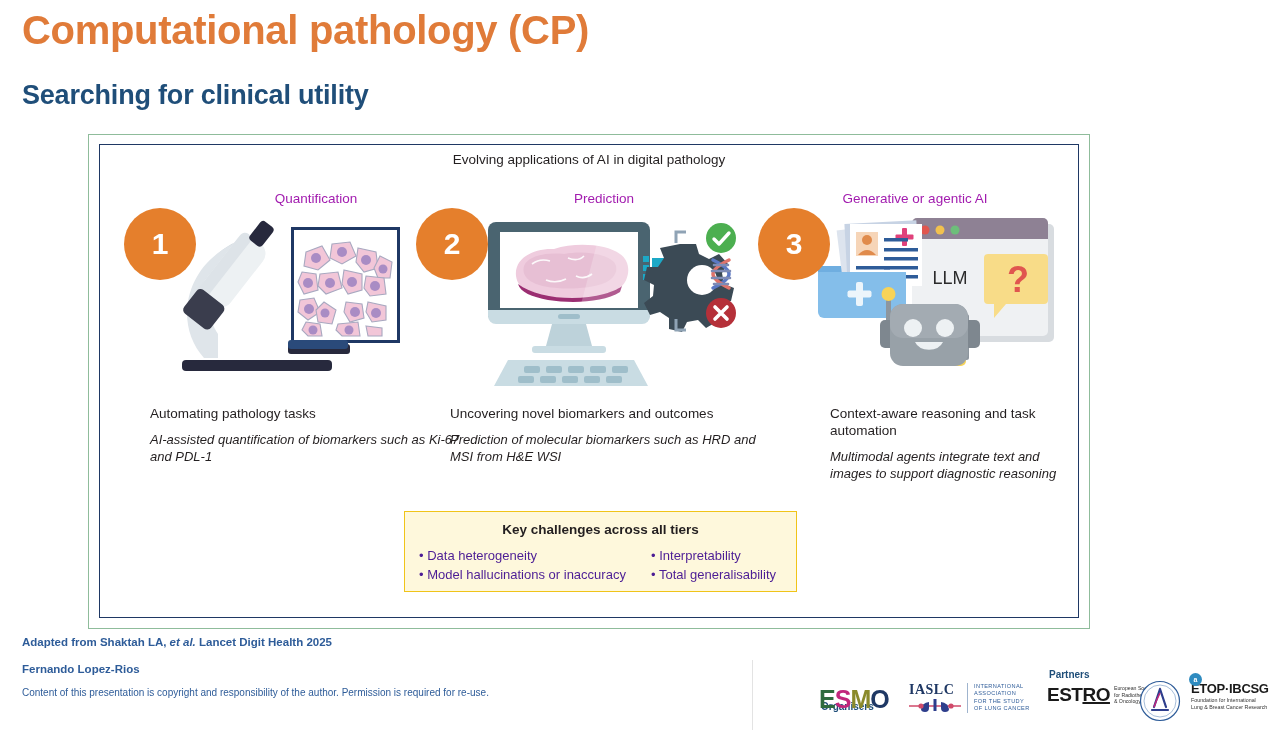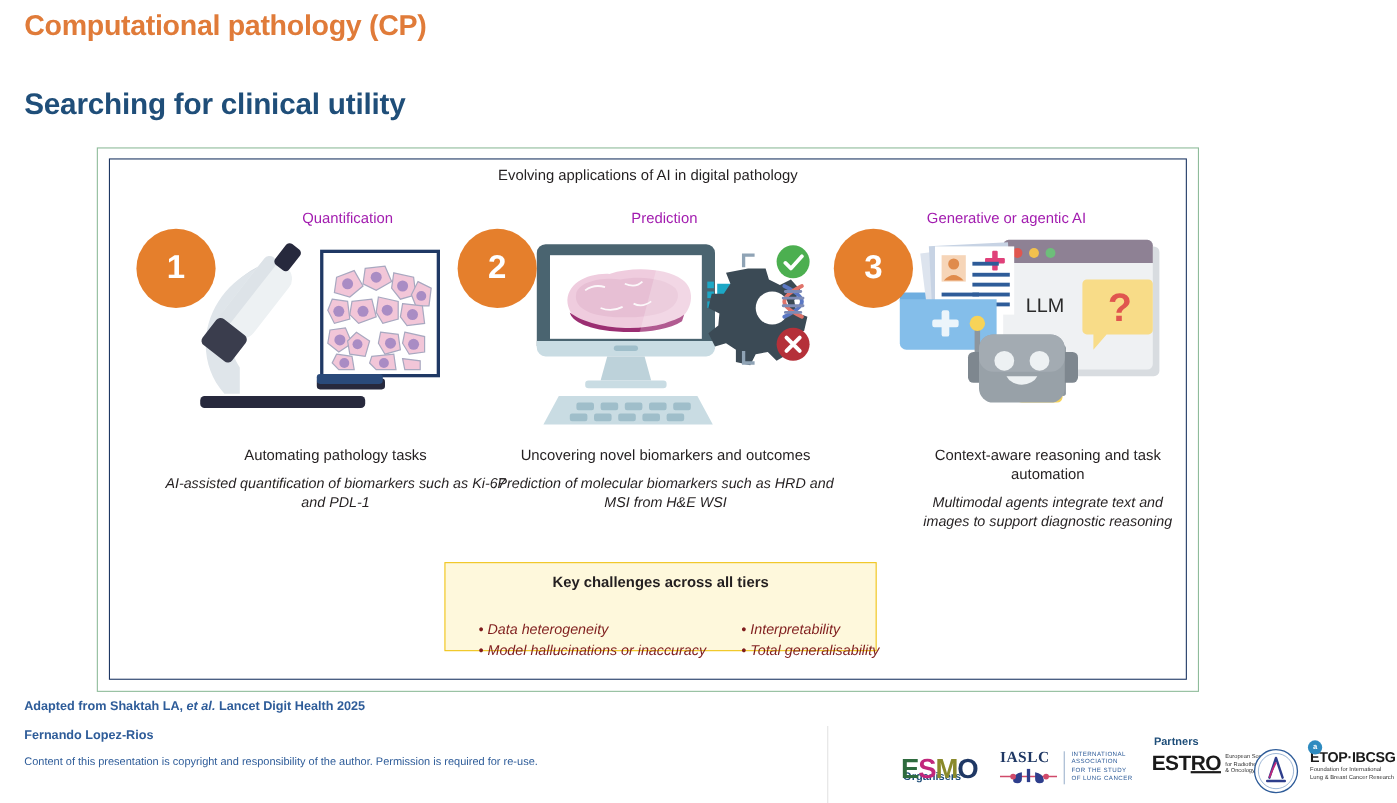--- a/index.html
+++ b/index.html
@@ -6,21 +6,21 @@
   body{
     width:1270px;height:730px;background:#ffffff;
     font-family:"Liberation Sans",sans-serif;
     position:relative;overflow:hidden;
   }
   .slide{position:absolute;inset:0;}
 
   
   .title{
     position:absolute;left:22px;top:8px;
-    font-size:26px;font-weight:bold;color:#E07B39;
+    font-size:40px;font-weight:bold;color:#E07B39;
     letter-spacing:-0.3px;white-space:nowrap;
   }
   .subtitle{
     position:absolute;left:22px;top:80px;
     font-size:27px;font-weight:bold;color:#1F4E79;
     letter-spacing:-0.2px;white-space:nowrap;
   }
 
   
   .frame-outer{
@@ -60,21 +60,21 @@
   .badge-1{left:124px;top:208px;}
   .badge-2{left:416px;top:208px;}
   .badge-3{left:758px;top:208px;}
 
   .art{position:absolute;}
   .art-1{left:160px;top:218px;width:250px;height:170px;}
   .art-2{left:480px;top:218px;width:260px;height:180px;}
   .art-3{left:812px;top:210px;width:250px;height:185px;}
 
   .cap{
-    position:absolute;text-align:center;color:#231F20;
+    position:absolute;text-align:left;color:#231F20;
   }
   .cap-title{font-size:13.5px;line-height:17px;}
   .cap-sub{font-size:13px;font-style:italic;line-height:17px;margin-top:9px;}
   .cap-1{left:150px;top:405px;width:310px;}
   .cap-2{left:450px;top:405px;width:310px;}
   .cap-3{left:830px;top:405px;width:245px;}
 
   
   .challenge-box{
     position:absolute;left:404px;top:511px;width:393px;height:81px;
@@ -82,21 +82,21 @@
   }
   .challenge-title{
     text-align:center;font-size:13.5px;color:#231F20;
     margin-top:10px;
     font-weight:bold;
   }
   .challenge-cols{
     display:flex;margin-top:9px;padding:0 14px;
   }
   .challenge-cols ul{
-    list-style:none;margin:16px;padding:0;font-size:13px;color:#7f1d1d;font-style:italic;
+    list-style:none;margin:0;padding:0;font-size:13px;color:#4c1d95;
   }
   .challenge-cols li{line-height:19px;white-space:nowrap;}
   .challenge-cols li:before{content:"• ";}
   .cc-left{width:232px;}
   .cc-right{width:auto;}
 
   
   .src{
     position:absolute;left:22px;top:636px;
     font-size:11.5px;font-weight:bold;color:#2E5C99;

